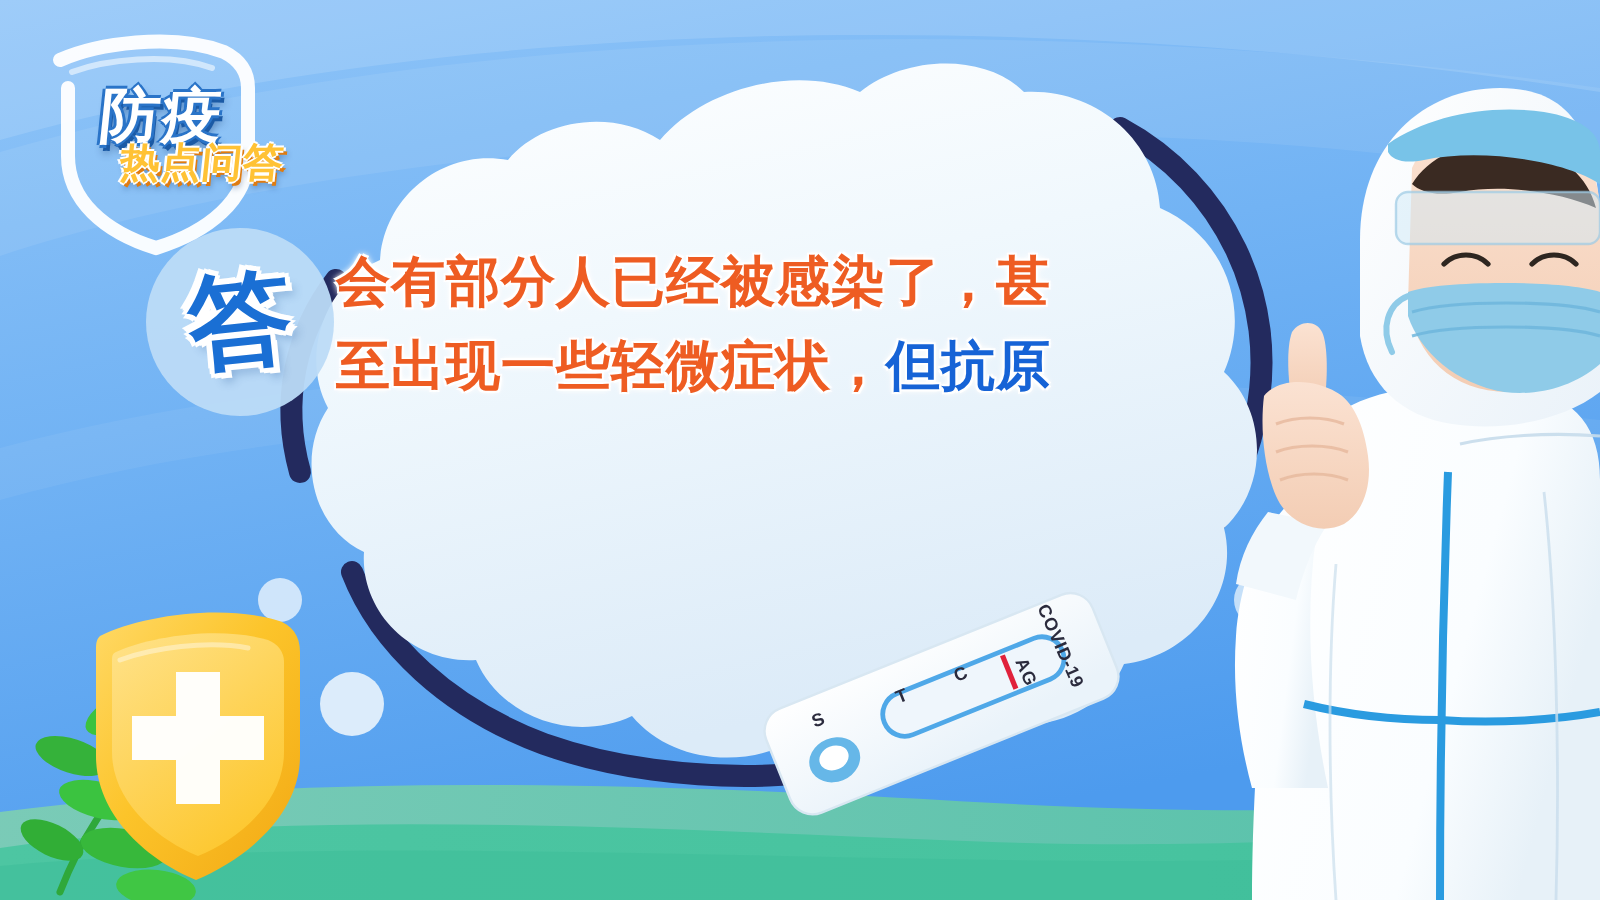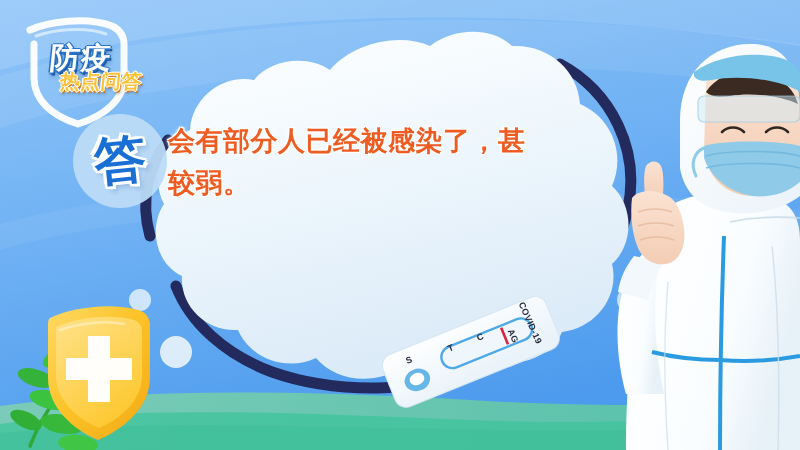--- a/index.html
+++ b/index.html
@@ -174,21 +174,21 @@
   </svg>
   <div id="answer-badge">
     <div id="answer-glyph">答</div>
   </div>
 
   <div id="speech-text">
     <div class="tline">
       <span class="seg-orange">会有部分人已经被感染了，甚</span>
     </div>
     <div class="tline">
-      <span class="seg-orange">较弱。</span>
+      <span class="seg-orange">至出现一些轻微症状，</span><span class="seg-blue">但抗原</span>
     </div>
   </div>
 
   <svg id="logo-svg" width="800" height="450" viewBox="0 0 800 450">
     <path d="M30,30 C48,22 86,16 112,26 C120,30 124,36 124,44
              L124,78 C124,100 104,116 78,124
              C52,116 34,100 34,78 L34,44" fill="none" stroke="#ffffff" stroke-width="7" stroke-linecap="round" opacity="0.95"></path>
     <path d="M36,36 C52,30 84,26 106,34" fill="none" stroke="#ffffff" stroke-width="3" stroke-linecap="round" opacity="0.55"></path>
   </svg>
   <div id="logo-wrap">

